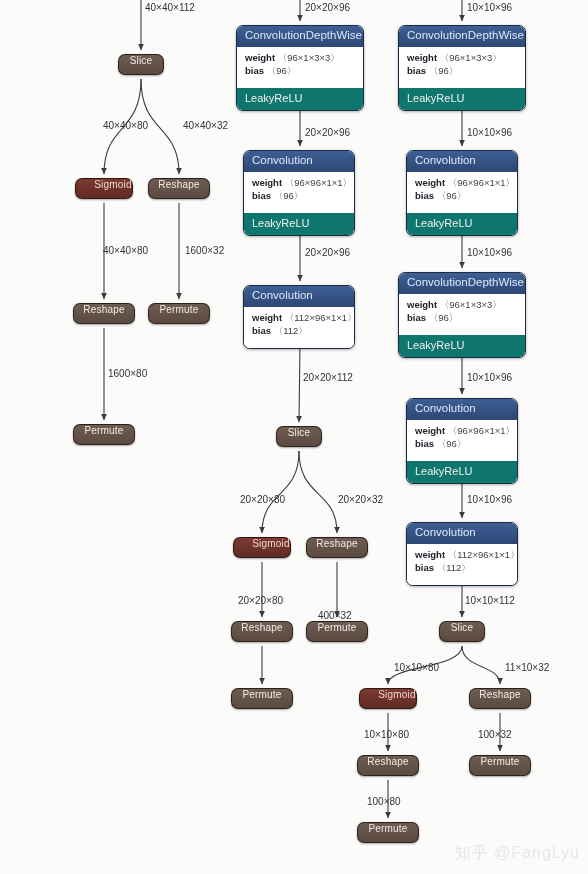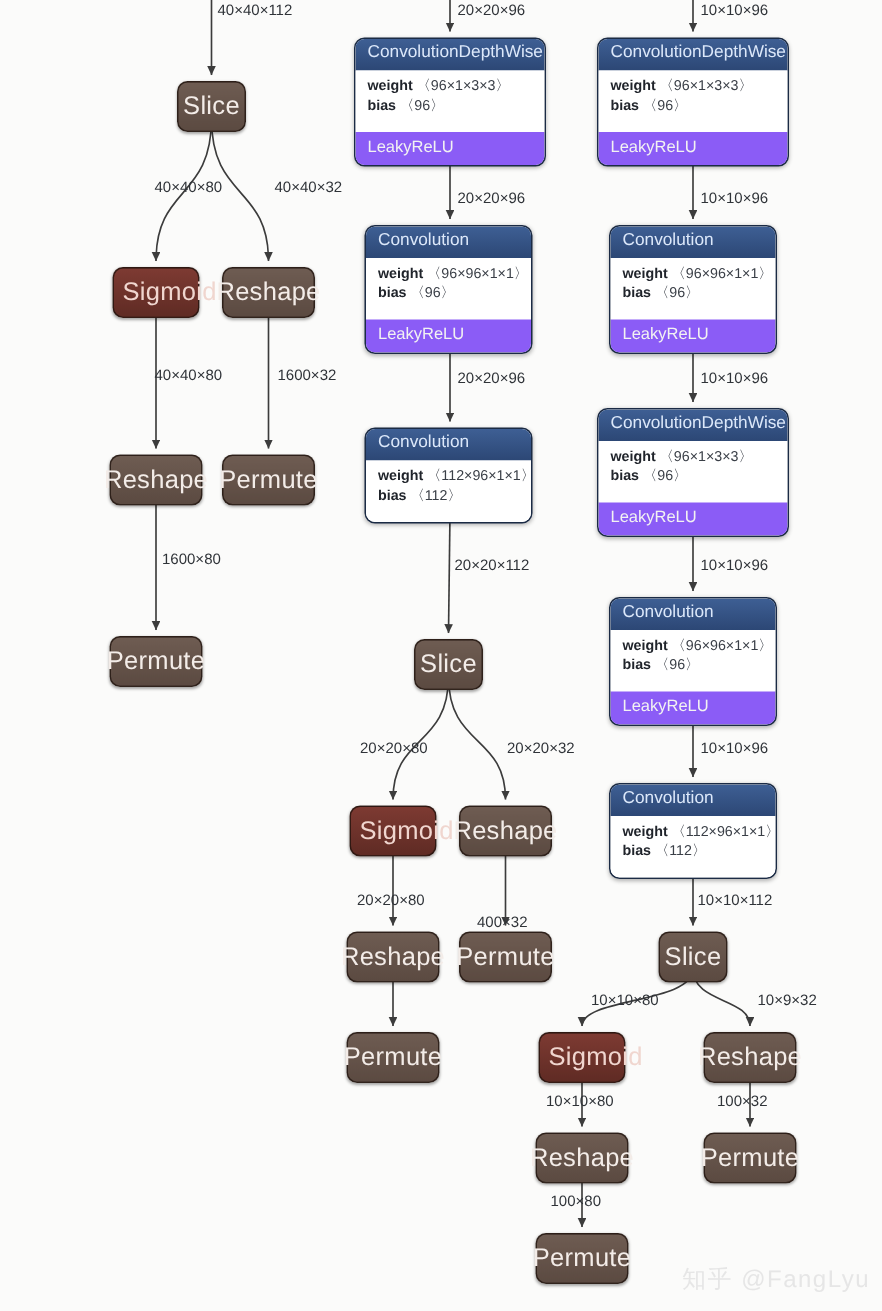--- a/index.html
+++ b/index.html
@@ -9,25 +9,25 @@
     font-family:"Liberation Sans", sans-serif;
     overflow:hidden;
   }
   #canvas{position:relative;width:588px;height:874px;}
   svg#edges{position:absolute;left:0;top:0;width:588px;height:874px;}
 
   
   .op{
     position:absolute;
     box-sizing:border-box;
-    height:34px;
+    height:21px;
     border-radius:7px;
-    display:flex;align-items:center;justify-content:center;
+    display:flex;align-items:flex-start;justify-content:center;
     color:#f3ece8;
-    font-size:17px;
+    font-size:10px;
     letter-spacing:.2px;
     border:1px solid rgba(30,18,12,.75);
     box-shadow:0 1px 2px rgba(0,0,0,.35);
     white-space:nowrap;
     z-index:3;
   }
   .op.grey{
     background:linear-gradient(#6e5c52,#5b4a41);
   }
   .op.red{
@@ -61,21 +61,21 @@
   }
   .card .bd .row{
     font-size:9.5px;
     color:#20242b;
     line-height:1.45;
     white-space:nowrap;
   }
   .card .bd .row b{font-weight:bold;}
   .card .bd .row span.v{color:#3a3f47;}
   .card .ft{
-    background:#8b5cf6;
+    background:#0f766e;
     color:#f2f2f2;
     font-size:11px;
     padding:4px 8px 5px 8px;
     line-height:1.15;
     white-space:nowrap;
   }
 
   
   .elabel{
     position:absolute;
@@ -269,20 +269,20 @@
       <div class="elabel" style="left: 338px; top: 494px;">20×20×32</div>
       <div class="elabel" style="left: 238px; top: 595px;">20×20×80</div>
       <div class="elabel" style="left: 318px; top: 610px;">400×32</div>
       <div class="elabel" style="left: 243px; top: 631px;">400×80</div>
       <div class="elabel" style="left: 467px; top: 127px;">10×10×96</div>
       <div class="elabel" style="left: 467px; top: 247px;">10×10×96</div>
       <div class="elabel" style="left: 467px; top: 372px;">10×10×96</div>
       <div class="elabel" style="left: 467px; top: 494px;">10×10×96</div>
       <div class="elabel" style="left: 465px; top: 595px;">10×10×112</div>
       <div class="elabel" style="left: 394px; top: 662px;">10×10×80</div>
-      <div class="elabel" style="left: 505px; top: 662px;">10×9×32</div>
+      <div class="elabel" style="left: 505px; top: 662px;">11×10×32</div>
       <div class="elabel" style="left: 364px; top: 729px;">10×10×80</div>
       <div class="elabel" style="left: 478px; top: 729px;">100×32</div>
       <div class="elabel" style="left: 367px; top: 796px;">100×80</div>
     </div>
 
   <div class="watermark">知乎 @FangLyu</div>
 </div>
 
 </body></html>

